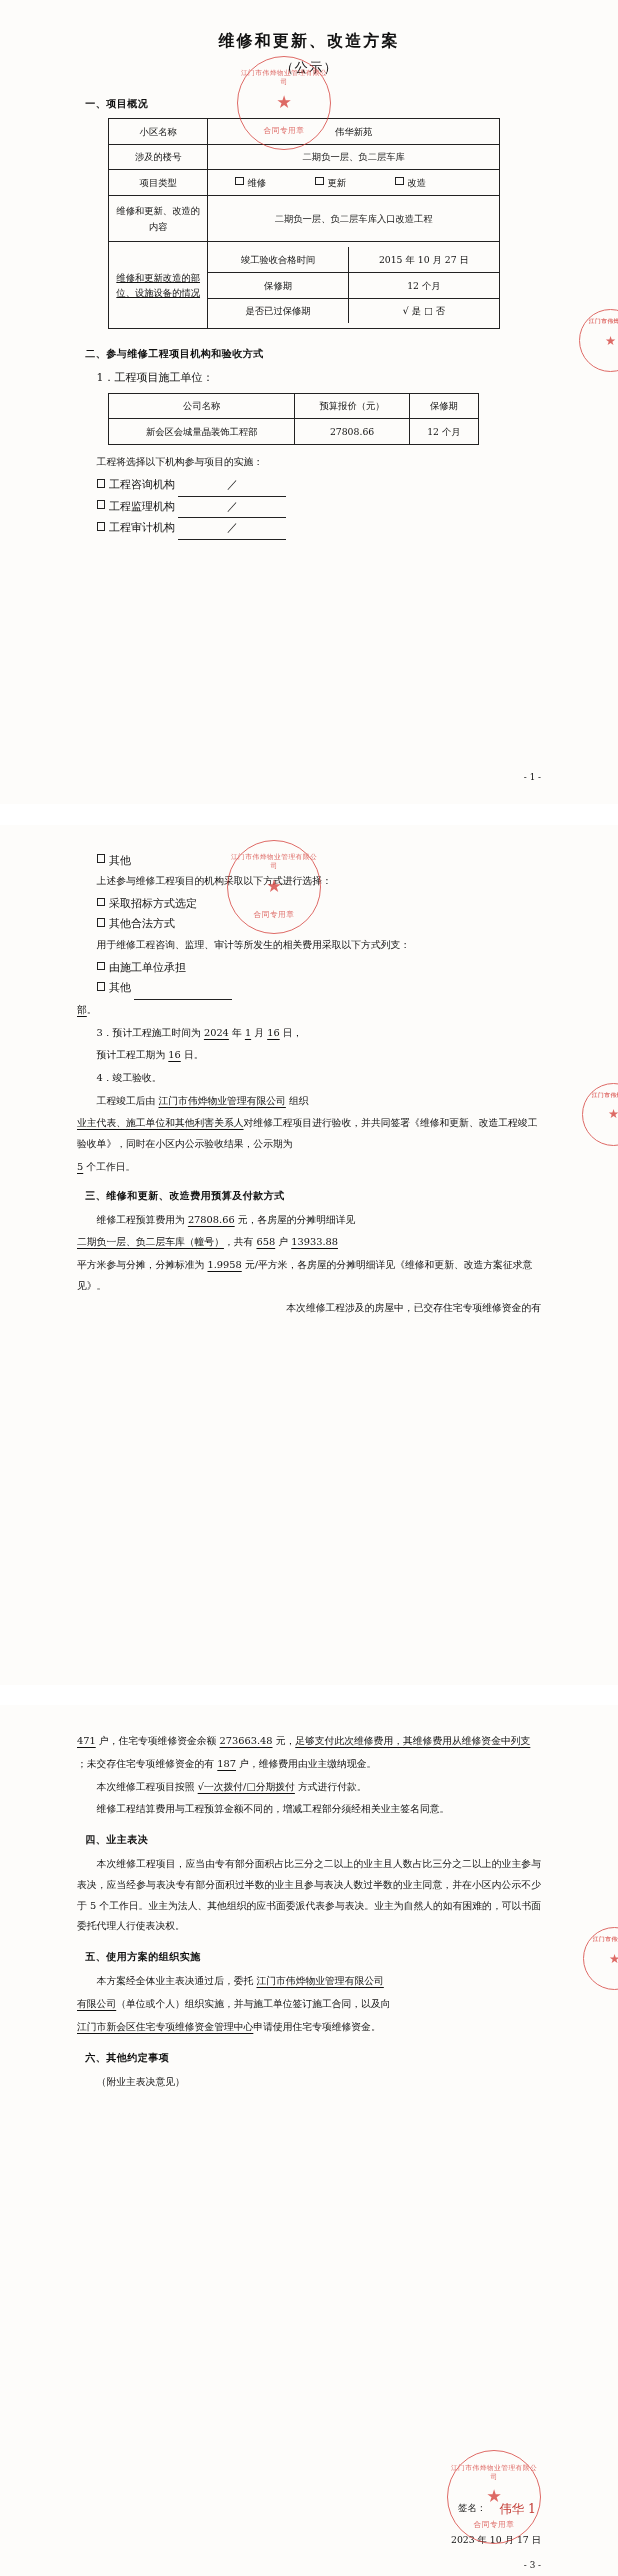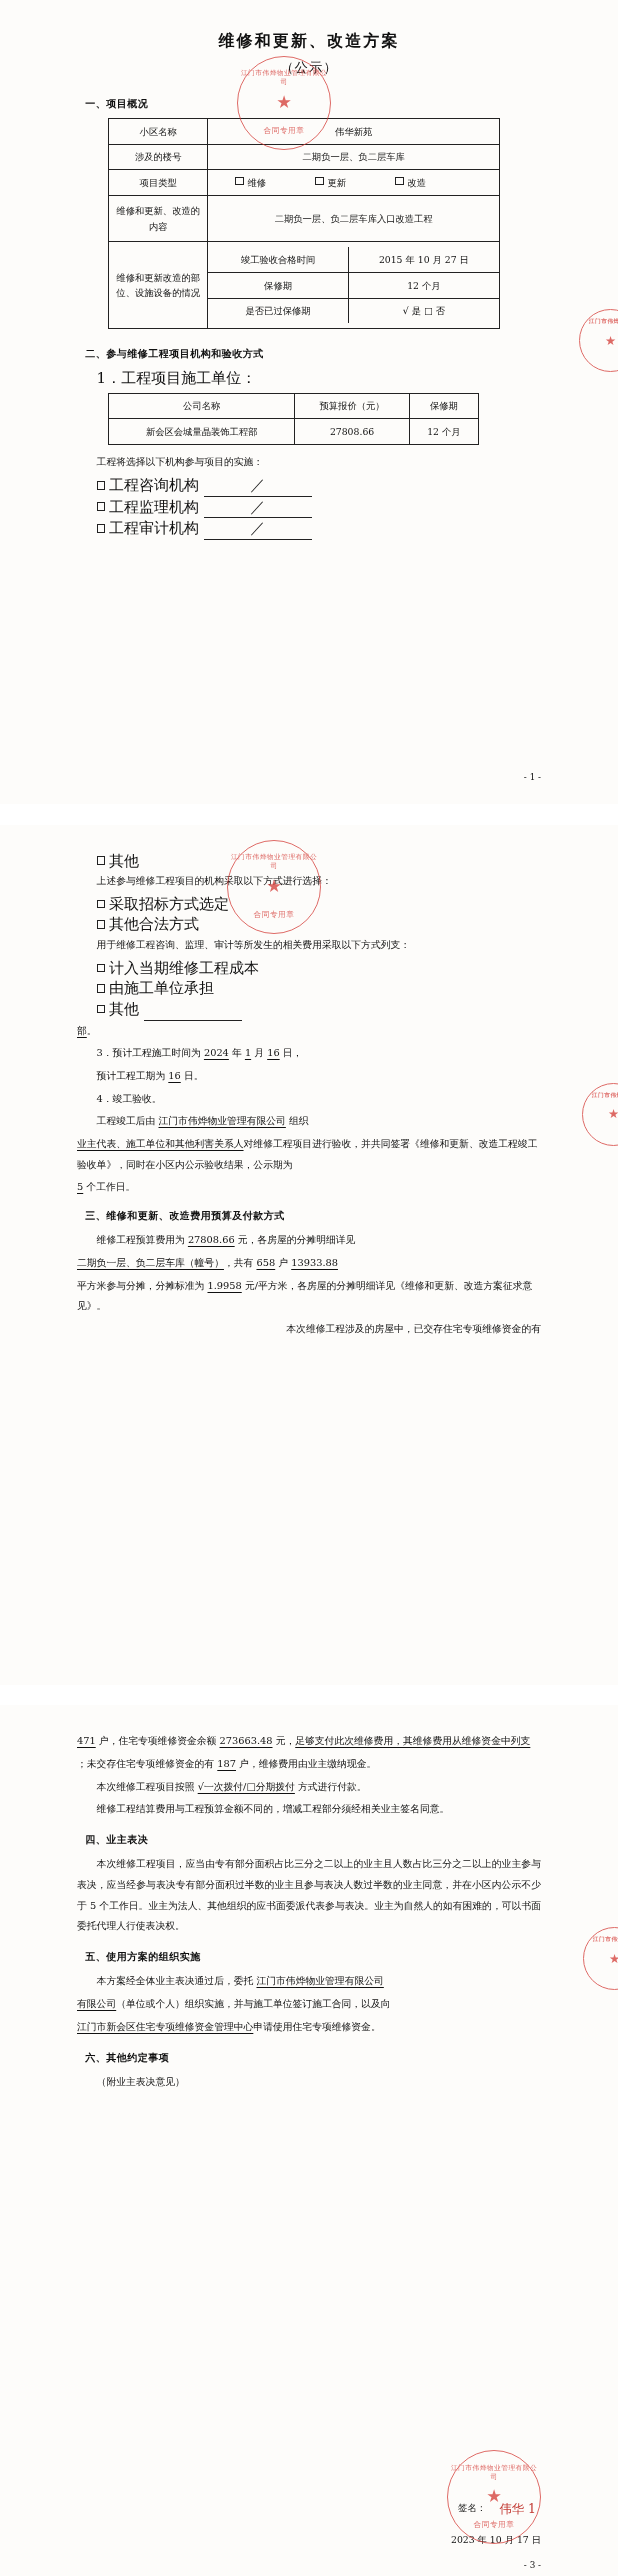--- a/index.html
+++ b/index.html
@@ -51,21 +51,21 @@
   .para{
     font-family:"DejaVu Serif","Liberation Serif",serif;
     font-size:9.8px;
     line-height:20.6px;
     margin:0 0 2.1px 0;
     text-indent:19.6px;
   }
   .para.noind{text-indent:0;}
   .sub-item{
     font-family:"DejaVu Serif","Liberation Serif",serif;
-    font-size:15px;
+    font-size:11px;
     line-height:20.6px;
     margin:0;
     padding-left:19.6px;
   }
   .u{
     text-decoration:underline;
     text-underline-offset:2.6px;
   }
   .cbox{
     display:inline-block;
@@ -187,21 +187,21 @@
           <span style="display:inline-block;width:77px;text-align:left;">
             <span class="cbox"></span><span>改造</span>
           </span>
         </td>
       </tr>
       <tr>
         <td class="lbl">维修和更新、改造的内容</td>
         <td style="height:36px;">二期负一层、负二层车库入口改造工程</td>
       </tr>
       <tr>
-        <td class="lbl" style="height:77px;">维修和更新改造的部位、设施设备的情况</td>
+        <td class="lbl" style="height:77px;text-decoration:underline;">维修和更新改造的部位、设施设备的情况</td>
         <td style="padding:0;">
           <table class="grid" style="margin:0;width:100%;border:0;">
             <tbody>
                   <tr>
               <td style="border-top:0;border-left:0;width:129px;">竣工验收合格时间</td>
               <td style="border-top:0;border-right:0;">2015 年 10 月 27 日</td>
             </tr>
             <tr>
               <td style="border-left:0;">保修期</td>
               <td style="border-right:0;">12 个月</td>
@@ -278,23 +278,20 @@
     <div class="sub-item">
       <span class="cbox"></span><span>采取招标方式选定</span>
     </div>
     <div class="sub-item">
       <span class="cbox"></span><span>其他合法方式</span>
     </div>
 
     <div class="para noind" style="padding-left:19.6px;">用于维修工程咨询、监理、审计等所发生的相关费用采取以下方式列支：</div>
 
     <div class="sub-item">
-      <span class="cbox"></span><span>计入当期维修工程成本</span>
-    </div>
-    <div class="sub-item">
       <span class="cbox"></span><span>由施工单位承担</span>
     </div>
     <div class="sub-item">
       <span class="cbox"></span><span>其他</span>
       <span class="line-fill" style="min-width:98px;">&nbsp;</span>
     </div>
 
     <div class="para noind">
       <span class="u">部</span><span>。</span>
     </div>

